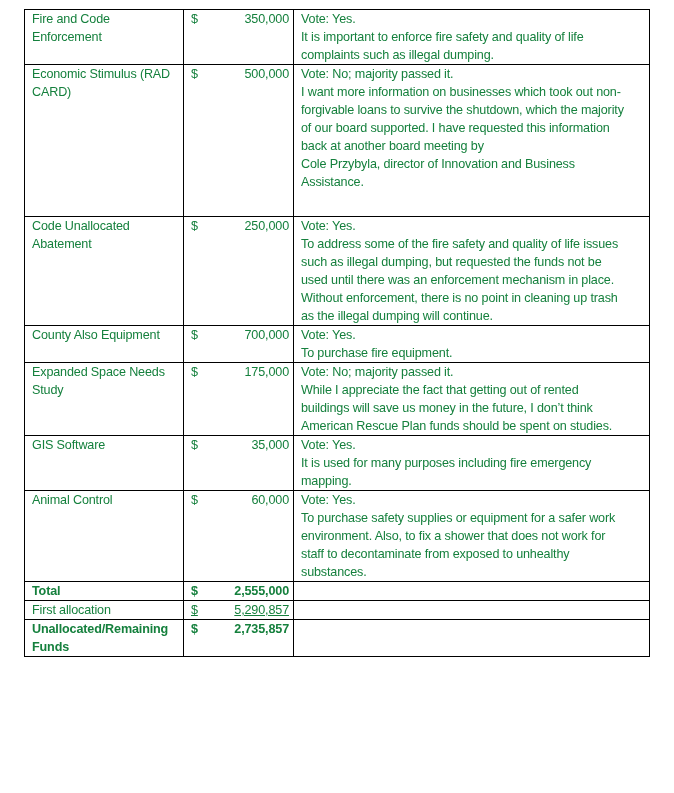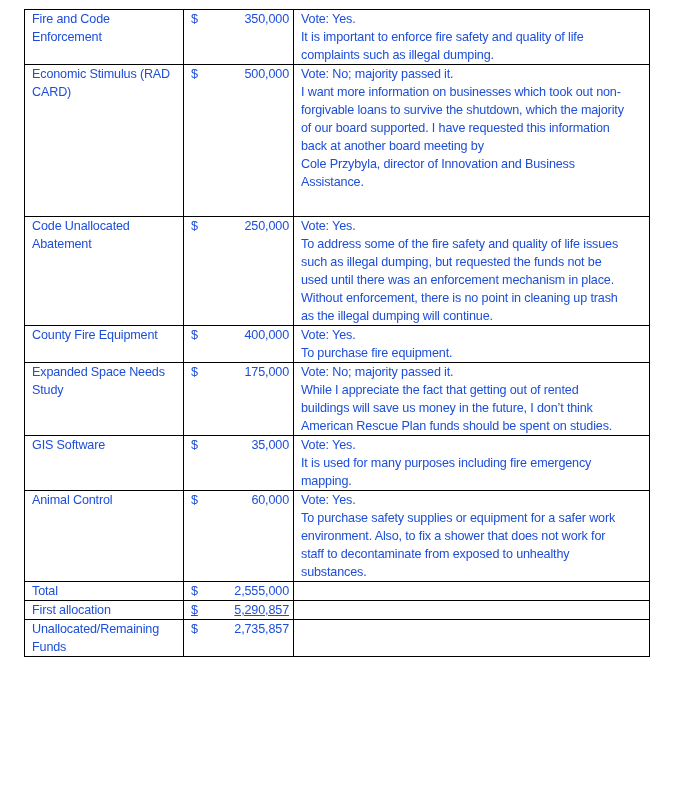--- a/index.html
+++ b/index.html
@@ -5,32 +5,32 @@
     html, body { margin: 0; padding: 0; background: #ffffff; }
     body { width: 674px; height: 793px; position: relative; overflow: hidden; }
     .doc-table {
       position: absolute; left: 24px; top: 9px;
       width: 625px;
       border-collapse: collapse;
       table-layout: fixed;
       font-family: "Liberation Sans", sans-serif;
       font-size: 12.6px;
       line-height: 18px;
-      color: #1d4ed8;
+      color: #15803d;
     }
     .doc-table td {
       border: 1.2px solid #000;
       vertical-align: top;
       padding: 0 5px 0 7px;
       letter-spacing: -0.15px;
     }
     .doc-table td.amt { padding: 0 4px 0 7px; }
     .amt-wrap { display: flex; justify-content: space-between; }
     .doc-table td.comment { padding: 0 21px 0 7px; }
-    .bold { font-weight: normal; margin-top: 40px; }
+    .bold { font-weight: bold; margin-top: 40px; }
     .ul-underline { text-decoration: underline; text-underline-offset: 1px; }
   </style>
 </head>
 <body>
 
 <table class="doc-table">
   <colgroup>
     <col style="width:159px">
     <col style="width:110px">
     <col style="width:356px">
@@ -70,25 +70,25 @@
             <span>$</span>
             <span>250,000</span>
           </div>
         </td>
       <td class="comment">
           <div>Vote: Yes.</div>
           <div>To address some of the fire safety and quality of life issues such as illegal dumping, but requested the funds not be used until there was an enforcement mechanism in place. Without enforcement, there is no point in cleaning up trash as the illegal dumping will continue.</div>
         </td>
     </tr>
     <tr style="height:37px">
-      <td>County Fire Equipment</td>
+      <td>County Also Equipment</td>
       <td class="amt">
           <div class="amt-wrap">
             <span>$</span>
-            <span>400,000</span>
+            <span>700,000</span>
           </div>
         </td>
       <td class="comment">
           <div>Vote: Yes.</div>
           <div>To purchase fire equipment.</div>
         </td>
     </tr>
     <tr style="height:72px">
       <td>Expanded Space Needs Study</td>
       <td class="amt">

